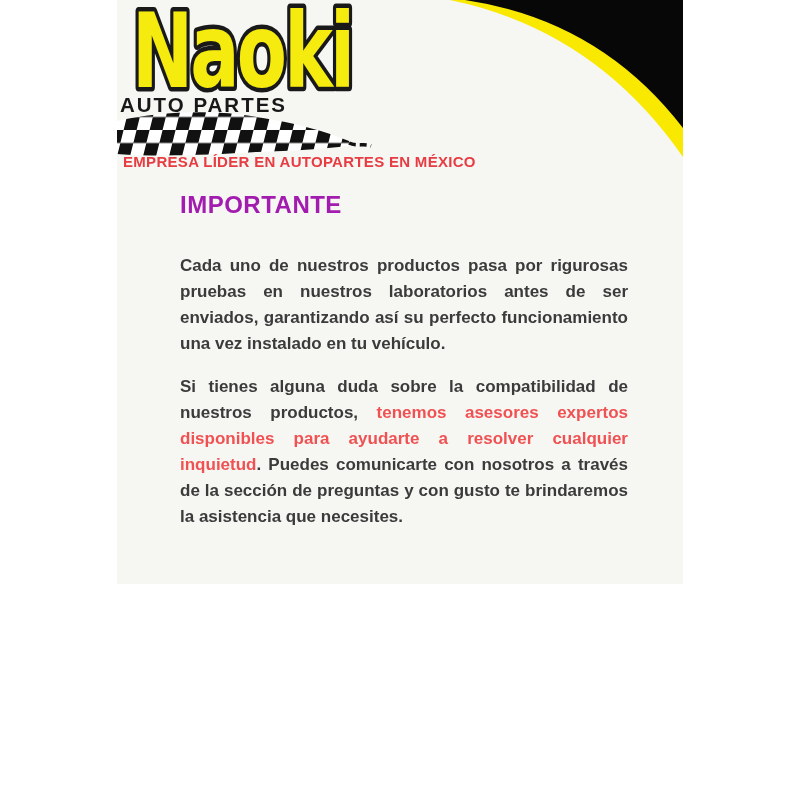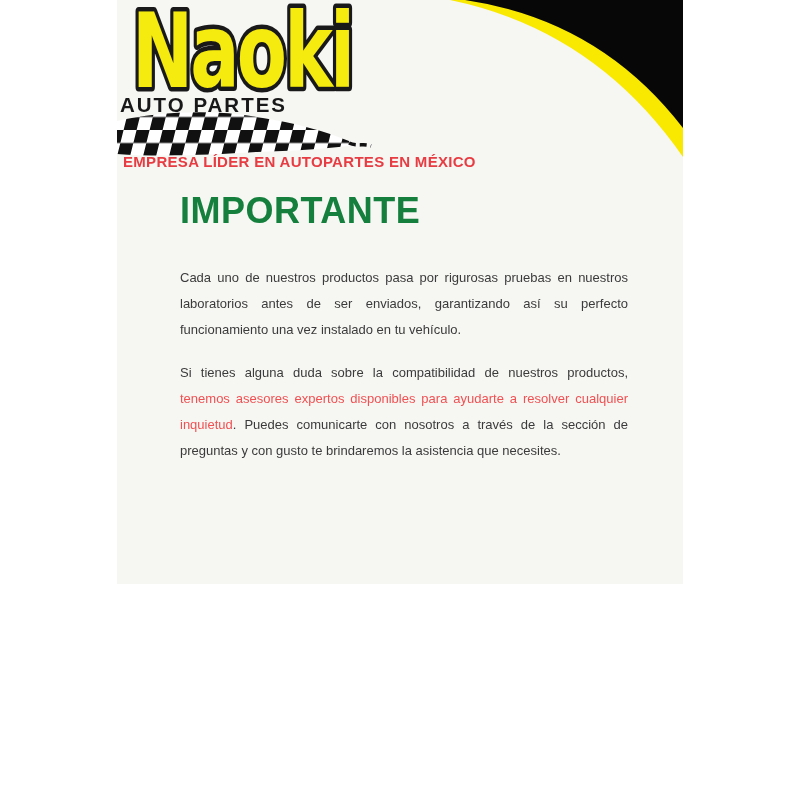--- a/index.html
+++ b/index.html
@@ -2,23 +2,23 @@
 <html><head>
 <meta charset="utf-8">
 <style>
   html,body{margin:0;padding:0;}
   body{width:800px;height:800px;background:#ffffff;position:relative;overflow:hidden;
        font-family:"Liberation Sans",sans-serif;}
   .flyer{position:absolute;left:117px;top:0;width:566px;height:584px;
          background:#f6f6f3;overflow:hidden;}
   .bg-svg{position:absolute;left:0;top:0;width:566px;height:800px;display:block;}
   .text-col{position:absolute;left:63px;top:193px;width:448px;}
-  .text-col h1{margin:0 0 36px 0;font-size:36px;line-height:1;font-weight:bold;
-               letter-spacing:0.5px;color:#15803d;}
-  .text-col p{margin:0 0 17px 0;font-size:13px;line-height:26px;font-weight:normal;
+  .text-col h1{margin:0 0 36px 0;font-size:24px;line-height:1;font-weight:bold;
+               letter-spacing:0.5px;color:#a21caf;}
+  .text-col p{margin:0 0 17px 0;font-size:17px;line-height:26px;font-weight:bold;
               color:#3b3b3b;text-align:justify;}
   .text-col p:last-child{margin-bottom:0;}
   .hl{color:#f05152;}
 </style>
 </head>
 <body>
 
 <div class="flyer">
 
   <svg class="bg-svg" viewBox="0 0 566 800" xmlns="http://www.w3.org/2000/svg">

